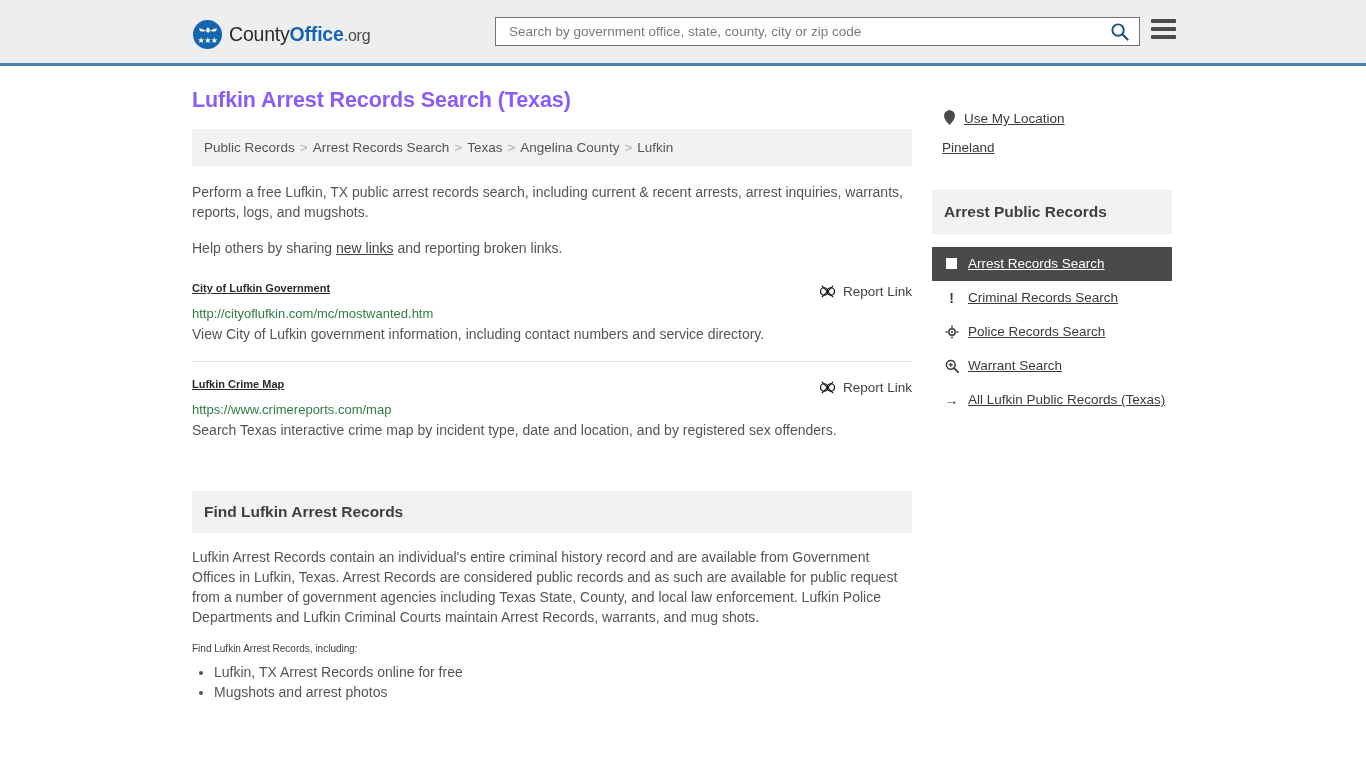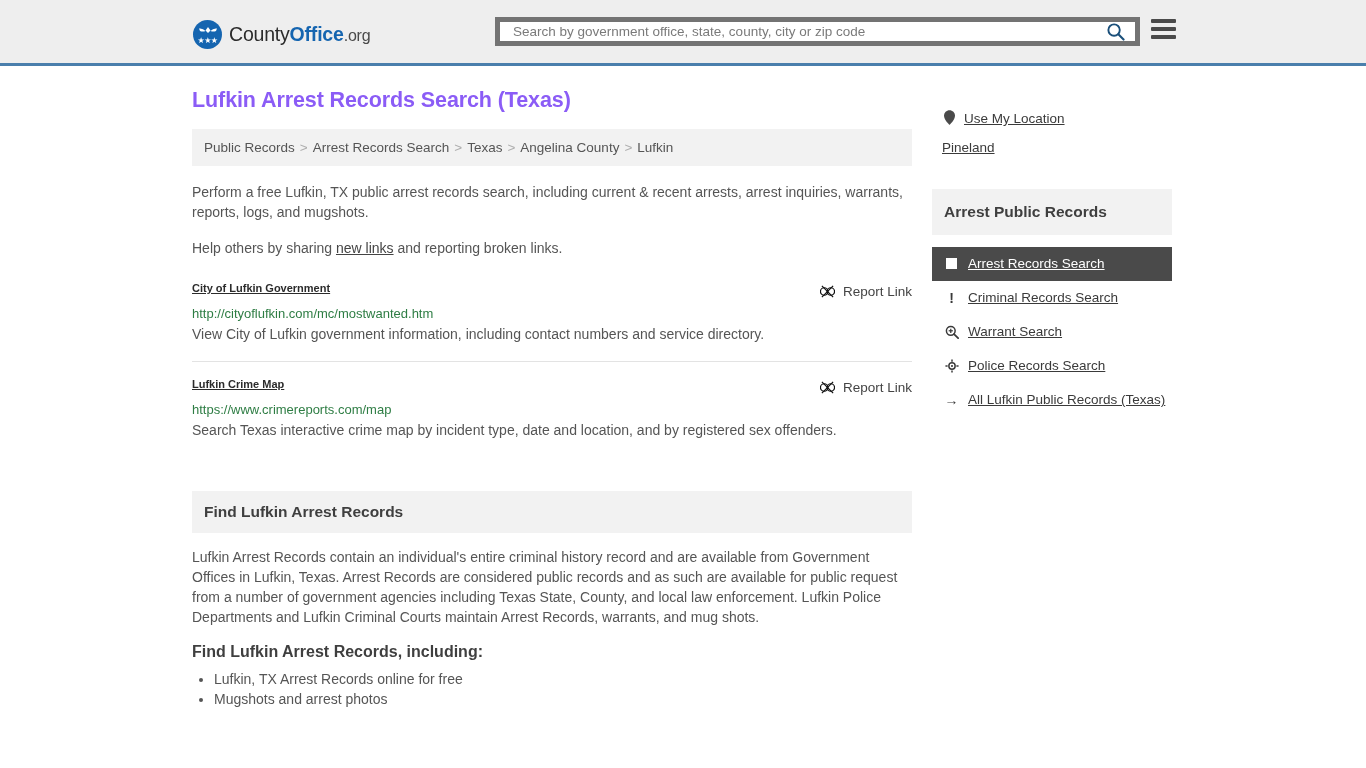--- a/index.html
+++ b/index.html
@@ -64,21 +64,21 @@
   .brand-text .b-county { color: #2b2b2b; }
   .brand-text .b-org { color: #4a4a4a; font-size: 16px; }
 
   .search-wrap {
     position: absolute;
     left: 495px;
     top: 17px;
     width: 645px;
     height: 29px;
     background: #ffffff;
-    border: 5px solid #737373;
+    border: 1px solid #737373;
     display: flex;
     align-items: center;
   }
   .search-input {
     flex: 1 1 auto;
     border: 0;
     outline: 0;
     background: transparent;
     font-family: "Liberation Sans", sans-serif;
     font-size: 13.5px;
@@ -198,22 +198,22 @@
   .section-head {
     background: #f2f2f2;
     padding: 12px 12px;
     font-size: 15.5px;
     font-weight: bold;
     color: #3f3f3f;
     margin-top: 34px;
   }
   .section-body { padding-top: 14px; }
   .find-sub {
-    font-size: 16px;
-    font-weight: bold;
+    font-size: 10px;
+    font-weight: normal;
     color: #3f3f3f;
     margin: 0 0 8px 0;
   }
   ul.find-list {
     margin: 0; padding: 0 0 0 22px;
     list-style: disc;
   }
   ul.find-list li {
     font-size: 14px;
     color: #555;
@@ -414,43 +414,43 @@
         <div class="record-row">
           <span class="ic">
               <span class="ic-bang">!</span>
             </span>
           <span class="lbl">Criminal Records Search</span>
         </div>
 
         <div class="record-row">
           <span class="ic">
             <svg width="14" height="14" viewBox="0 0 16 16" xmlns="http://www.w3.org/2000/svg">
-              <circle cx="6.6" cy="6.6" r="5" fill="none" stroke="#3a3a3a" stroke-width="1.7"></circle>
-              <line x1="10.3" y1="10.3" x2="15" y2="15" stroke="#3a3a3a" stroke-width="2" stroke-linecap="round"></line>
-              <line x1="6.6" y1="4.2" x2="6.6" y2="9" stroke="#3a3a3a" stroke-width="1.4"></line>
-              <line x1="4.2" y1="6.6" x2="9" y2="6.6" stroke="#3a3a3a" stroke-width="1.4"></line>
-            </svg>
-          </span>
-          <span class="lbl">Warrant Search</span>
-        </div>
-
-        <div class="record-row">
-          <span class="ic">
-            <svg width="14" height="14" viewBox="0 0 16 16" xmlns="http://www.w3.org/2000/svg">
               <circle cx="8" cy="8" r="3.6" fill="none" stroke="#3a3a3a" stroke-width="1.7"></circle>
               <circle cx="8" cy="8" r="1.2" fill="#3a3a3a"></circle>
               <line x1="8" y1="0.5" x2="8" y2="3" stroke="#3a3a3a" stroke-width="1.7"></line>
               <line x1="8" y1="13" x2="8" y2="15.5" stroke="#3a3a3a" stroke-width="1.7"></line>
               <line x1="0.5" y1="8" x2="3" y2="8" stroke="#3a3a3a" stroke-width="1.7"></line>
               <line x1="13" y1="8" x2="15.5" y2="8" stroke="#3a3a3a" stroke-width="1.7"></line>
             </svg>
           </span>
           <span class="lbl">Police Records Search</span>
         </div>
 
+        <div class="record-row">
+          <span class="ic">
+            <svg width="14" height="14" viewBox="0 0 16 16" xmlns="http://www.w3.org/2000/svg">
+              <circle cx="6.6" cy="6.6" r="5" fill="none" stroke="#3a3a3a" stroke-width="1.7"></circle>
+              <line x1="10.3" y1="10.3" x2="15" y2="15" stroke="#3a3a3a" stroke-width="2" stroke-linecap="round"></line>
+              <line x1="6.6" y1="4.2" x2="6.6" y2="9" stroke="#3a3a3a" stroke-width="1.4"></line>
+              <line x1="4.2" y1="6.6" x2="9" y2="6.6" stroke="#3a3a3a" stroke-width="1.4"></line>
+            </svg>
+          </span>
+          <span class="lbl">Warrant Search</span>
+        </div>
+
         <div class="record-row wrap">
           <span class="ic">
               <span class="ic-arrow">→</span>
             </span>
           <span class="lbl lbl-wrap">All Lufkin Public Records (Texas)</span>
         </div>
 
       </div>
     </div>
 

